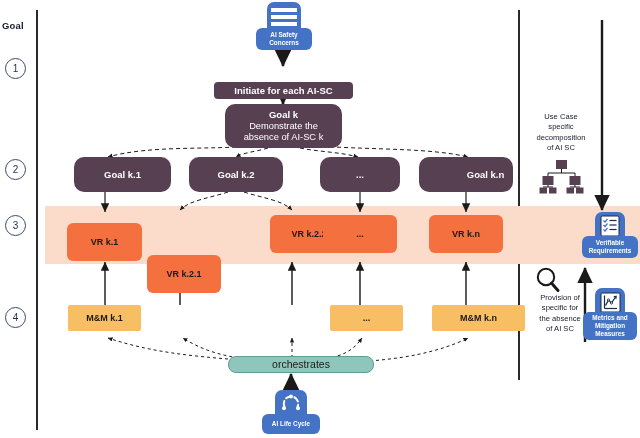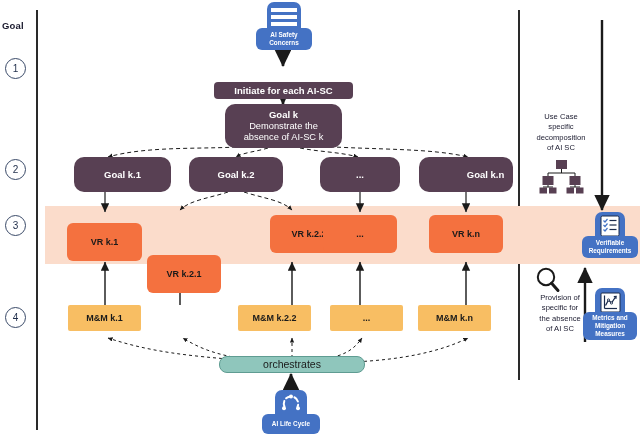--- a/index.html
+++ b/index.html
@@ -96,20 +96,21 @@
     border-radius: 2px;
     font-size: 9px;
     font-weight: bold;
   }
   .teal {
     background: #8FC6BC;
     color: #1a1a1a;
     border: 1px solid #5f9c92;
     border-radius: 8px;
     font-size: 10.5px;
+    margin-left: 9px;
   }
 
   
   svg.layer {
     position: absolute;
     left: 0; top: 0;
     width: 640px; height: 438px;
     pointer-events: none;
   }
 
@@ -246,23 +247,22 @@
   <div class="abs node purple" style="left:320px; top:157px; width:80px; height:35px;">...</div>
   <div class="abs node purple" style="left:419px; top:157px; width:94px; height:35px;padding-left:39px;">Goal k.n</div>
 
   <div class="abs node orange" style="left:67px; top:223px; width:75px; height:38px;">VR k.1</div>
   <div class="abs node orange" style="left:147px; top:215px; width:74px; height:38px;margin-top:40px;">VR k.2.1</div>
   <div class="abs node orange" style="left:229px; top:215px; width:78px; height:38px;margin-left:41px;">VR k.2.2</div>
   <div class="abs node orange" style="left:323px; top:215px; width:74px; height:38px;">...</div>
   <div class="abs node orange" style="left:429px; top:215px; width:74px; height:38px;">VR k.n</div>
 
   <div class="abs node amber" style="left:68px; top:305px; width:73px; height:26px;">M&amp;M k.1</div>
-  <div class="abs node amber" style="left:238px; top:305px; width:73px; height:26px;">M&amp;M k.2.2</div>
   <div class="abs node amber" style="left:330px; top:305px; width:73px; height:26px;">...</div>
-  <div class="abs node amber" style="left:418px; top:305px; width:73px; height:26px;">M&amp;M k.n</div>
+  <div class="abs node amber" style="left:432px; top:305px; width:93px; height:26px;">M&amp;M k.n</div>
 
   <div class="abs node teal" style="left:219px; top:356px; width:146px; height:17px;">orchestrates</div>
 
   <div class="abs clip" style="left:262px; top:390px; width:58px;">
     <div class="clip-head" style="width:32px; height:28px;">
       <svg width="22" height="22" viewBox="0 0 22 22">
         <path d="M4.4,13.5 A7.2,7.2 0 1 1 17.6,13.5" fill="none" stroke="#ffffff" stroke-width="2" stroke-dasharray="5.6,3.2" stroke-linecap="round"></path>
         <circle cx="11" cy="3.6" r="2" fill="#ffffff"></circle>
         <circle cx="18" cy="15.2" r="2" fill="#ffffff"></circle>
         <circle cx="4" cy="15.2" r="2" fill="#ffffff"></circle>

